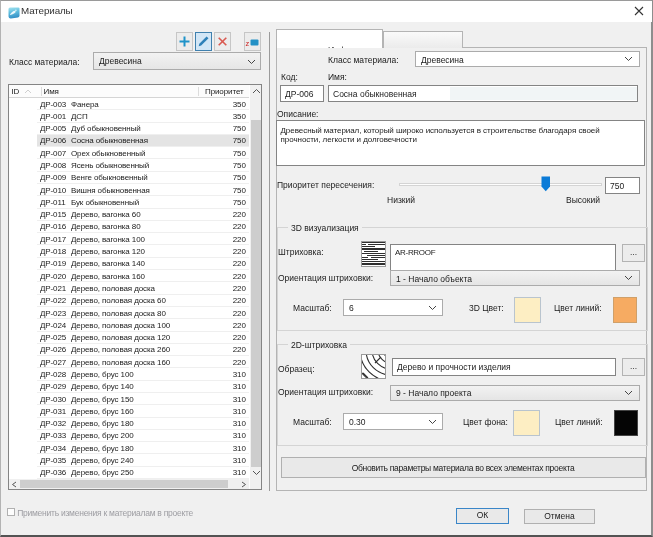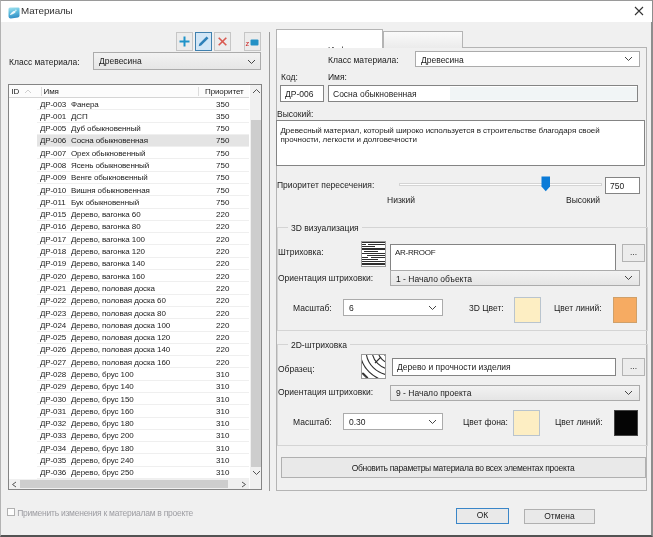--- a/index.html
+++ b/index.html
@@ -22,21 +22,21 @@
 #list { position:absolute; left:8px; top:84px; width:254px; height:406px;
   background:#fff; border:1px solid #848484; }
 #lhead { position:absolute; left:0; top:0; width:240px; height:13px; background:#fcfcfc;
   border-bottom:1px solid #d5d5d5; font-size:8px; letter-spacing:-0.1px; }
 #lhead .sep { position:absolute; top:2px; width:1px; height:9px; background:#dcdcdc; }
 .row { position:absolute; left:0px; width:276px; height:12.29px; font-size:8px; letter-spacing:-0.1px; white-space:nowrap; border-bottom:1px solid #efefef; box-sizing:border-box;margin-left:28px; }
 .row.sel { background:#e4e4e4; }
 .row span { position:absolute; top:1.6px; }
 .c-id { left:3px; }
 .c-name { left:34px; }
-.c-val { left:179px; width:30px; letter-spacing:0; }
+.c-val { left:179px; width:30px; text-align:right; letter-spacing:0; }
 .c-bar { left:213px; top:3.1px; height:6.5px; background:#9e9e9e; position:absolute; }
 
 #vsb { position:absolute; left:240.5px; top:0; width:11.5px; height:404px; background:#f0f0f0; }
 #vsb .thumb { position:absolute; left:1px; top:35px; width:10px; height:347px; background:#cdcdcd; }
 #hsb { position:absolute; left:0px; top:394px; width:240px; height:10px; background:#f0f0f0; }
 #hsb .thumb { position:absolute; left:11px; top:1px; width:208px; height:8px; background:#cdcdcd; }
 .chev { position:absolute; font-size:8px; color:#555; }
 
 #vline { position:absolute; left:269px; top:32px; width:1px; height:459px; background:#9b9b9b; }
 
@@ -244,21 +244,21 @@
         <span class="c-bar" style="width:7.9px"></span>
       </div>
 <div class="row" style="top:233.51px">
         <span class="c-id">ДР-025</span>
         <span class="c-name">Дерево, половая доска 120</span>
         <span class="c-val">220</span>
         <span class="c-bar" style="width:7.9px"></span>
       </div>
 <div class="row" style="top:245.80px">
         <span class="c-id">ДР-026</span>
-        <span class="c-name">Дерево, половая доска 140</span>
+        <span class="c-name">Дерево, половая доска 260</span>
         <span class="c-val">220</span>
         <span class="c-bar" style="width:7.9px"></span>
       </div>
 <div class="row" style="top:258.09px">
         <span class="c-id">ДР-027</span>
         <span class="c-name">Дерево, половая доска 160</span>
         <span class="c-val">220</span>
         <span class="c-bar" style="width:7.9px"></span>
       </div>
 <div class="row" style="top:270.38px">
@@ -355,21 +355,21 @@
 </div>
 <span class="lbl" style="left:281px;top:72px">Код:</span>
 <span class="lbl" style="left:328px;top:72px">Имя:</span>
 <div class="inp" style="left:280px;top:85px;width:44px;height:17px">
     <span>ДР-006</span>
   </div>
 <div class="inp" style="left:328px;top:85px;width:310px;height:17px">
     <span>Сосна обыкновенная</span>
   <i style="position:absolute;left:121px;top:1px;width:187px;height:13px;background:#f1f5f6"></i>
   </div>
-<span class="lbl" style="left:277px;top:109px">Высокий:</span>
+<span class="lbl" style="left:277px;top:109px">Описание:</span>
 <div class="inp" style="left:276px;top:120px;width:369px;height:46px">
   <span style="top:5px;left:3.5px;font-size:8px;letter-spacing:-0.05px">Древесный материал, который широко используется в строительстве благодаря своей<br>прочности, легкости и долговечности</span>
 </div>
 <span class="lbl" style="left:277px;top:180px">Приоритет пересечения:</span>
 <div class="abs" style="left:399px;top:182.5px;width:203px;height:3px;background:#fdfdfd;border:1px solid #d4d4d4"></div>
 <svg class="abs" style="left:540.5px;top:176px" width="9.5" height="16" viewBox="0 0 9.5 16">
   <path d="M0.5,0.5 h8.5 v10 l-4.25,4.8 -4.25,-4.8 z" fill="#0b7bd7"></path>
 </svg>
 <span class="lbl" style="left:387px;top:195px">Низкий</span>
 <span class="lbl" style="left:566px;top:195px">Высокий</span>

